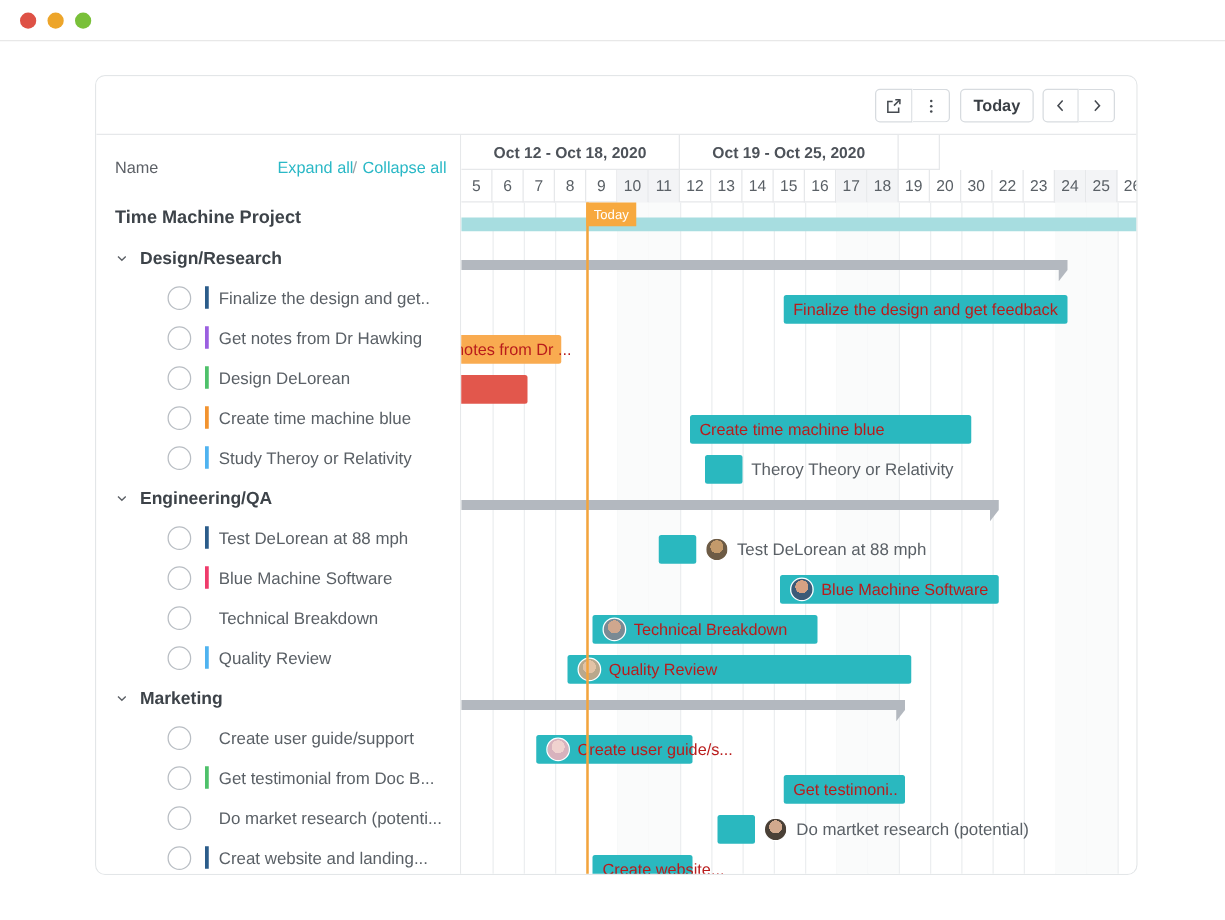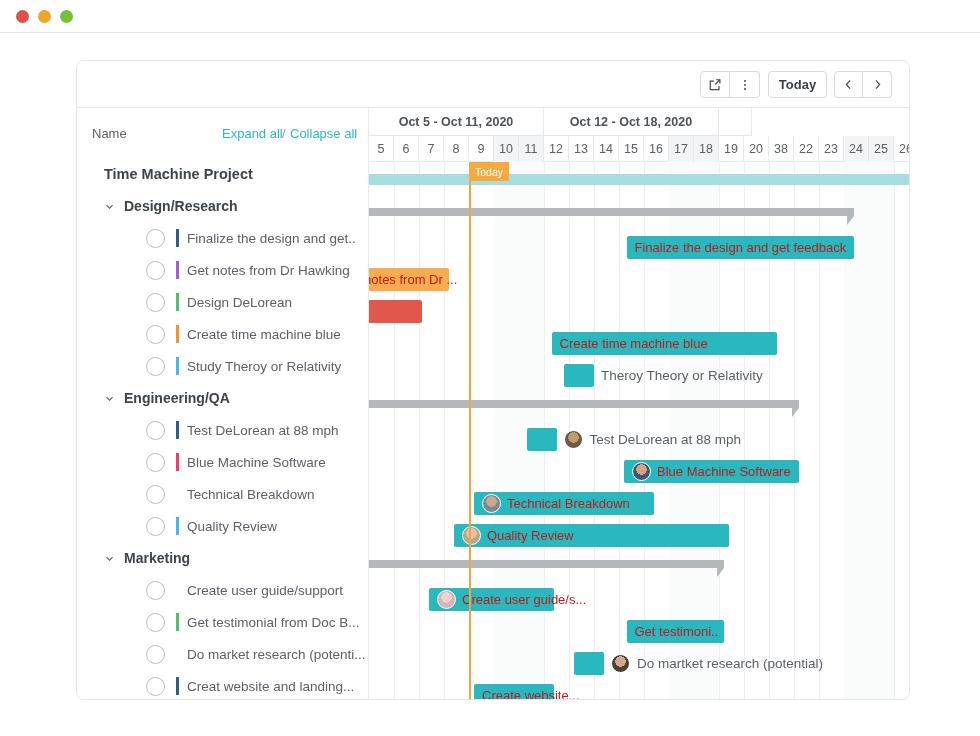--- a/index.html
+++ b/index.html
@@ -94,21 +94,21 @@
   #expand-all {
     position: absolute; left: 145px; font-size: 13px; color: #2ab8c6;
   }
   #expand-sep {
     position: absolute; left: 205px; font-size: 13px; color: #9aa0a6;
   }
   #collapse-all {
     position: absolute; left: 213px; font-size: 13px; color: #2ab8c6;
   }
 
-  .row { position: absolute; left: 12px; width: 292px; height: 32px; display: flex; align-items: center; }
+  .row { position: absolute; left: 0; width: 292px; height: 32px; display: flex; align-items: center; }
   .row-project { padding-left: 15px; font-size: 14.5px; font-weight: bold; color: #3d4349; }
   .row-group { padding-left: 15px; display: flex; align-items: center; gap: 9px; }
   .chev { width: 11px; height: 11px; display: inline-block; color: #5c6066; }
   .group-label { font-size: 14px; font-weight: bold; color: #3d4349; }
   .row-task { padding-left: 57px; display: flex; align-items: center; gap: 0; }
   .task-check {
     width: 19px; height: 19px; border: 1.4px solid #b9bec4;
     border-radius: 50%; flex: none;
   }
   .task-color-bar { width: 3px; height: 18px; margin-left: 11px; flex: none; }
@@ -323,42 +323,42 @@
         <div class="row row-task" style="top: 562px;">
           <span class="task-check"></span>
           <span class="task-color-bar" style="background:#2b5c8a;"></span>
           <span class="task-label">Creat website and landing...</span>
         </div>
       </div>
   </div>
 
   <div id="timeline">
     <div id="week-header">
-        <div class="week-cell" style="width: 175px;">Oct 5 - Oct 11, 2020</div>
         <div class="week-cell" style="width: 175px;">Oct 12 - Oct 18, 2020</div>
+        <div class="week-cell" style="width: 175px;">Oct 19 - Oct 25, 2020</div>
         <div class="week-cell" style="width: 32.5px;"></div>
       </div>
     <div id="day-header">
         <div class="day-cell" style="width: 25px;">5</div>
         <div class="day-cell" style="width: 25px;">6</div>
         <div class="day-cell" style="width: 25px;">7</div>
         <div class="day-cell" style="width: 25px;">8</div>
         <div class="day-cell" style="width: 25px;">9</div>
         <div class="day-cell weekend" style="width: 25px;">10</div>
         <div class="day-cell weekend" style="width: 25px;">11</div>
         <div class="day-cell" style="width: 25px;">12</div>
         <div class="day-cell" style="width: 25px;">13</div>
         <div class="day-cell" style="width: 25px;">14</div>
         <div class="day-cell" style="width: 25px;">15</div>
         <div class="day-cell" style="width: 25px;">16</div>
         <div class="day-cell weekend" style="width: 25px;">17</div>
         <div class="day-cell weekend" style="width: 25px;">18</div>
         <div class="day-cell" style="width: 25px;">19</div>
         <div class="day-cell" style="width: 25px;">20</div>
-        <div class="day-cell" style="width: 25px;">38</div>
+        <div class="day-cell" style="width: 25px;">30</div>
         <div class="day-cell" style="width: 25px;">22</div>
         <div class="day-cell" style="width: 25px;">23</div>
         <div class="day-cell weekend" style="width: 25px;">24</div>
         <div class="day-cell weekend" style="width: 25px;">25</div>
         <div class="day-cell" style="width: 25px;">26</div>
       </div>
     <div id="grid-area">
         <div class="grid-line" style="left: 25px;"></div>
         <div class="grid-line" style="left: 50px;"></div>
         <div class="grid-line" style="left: 75px;"></div>

